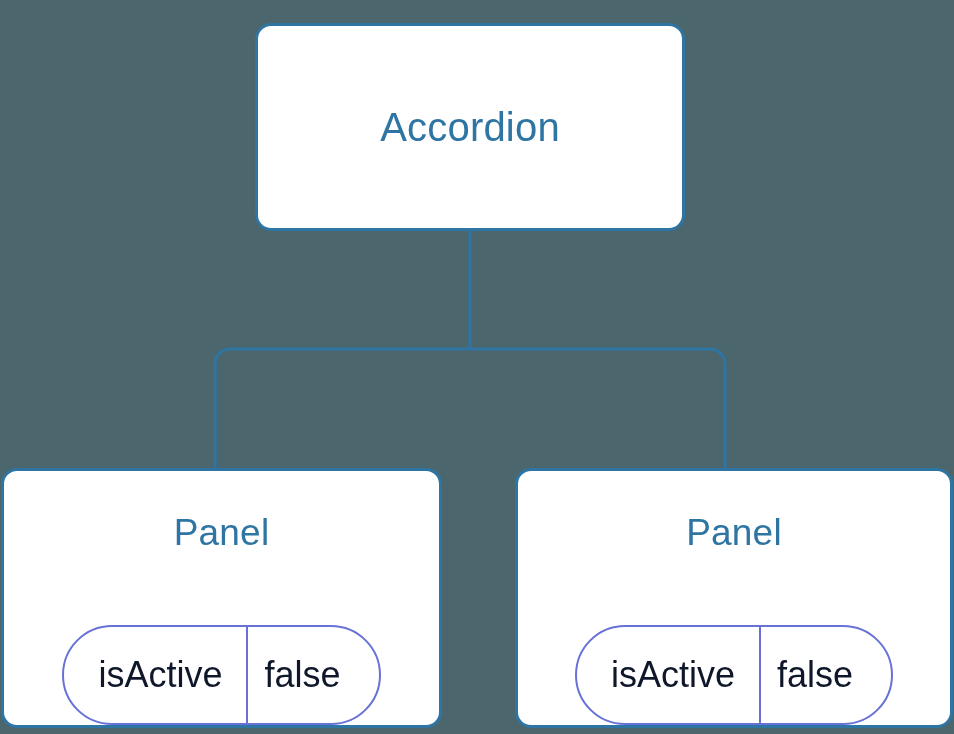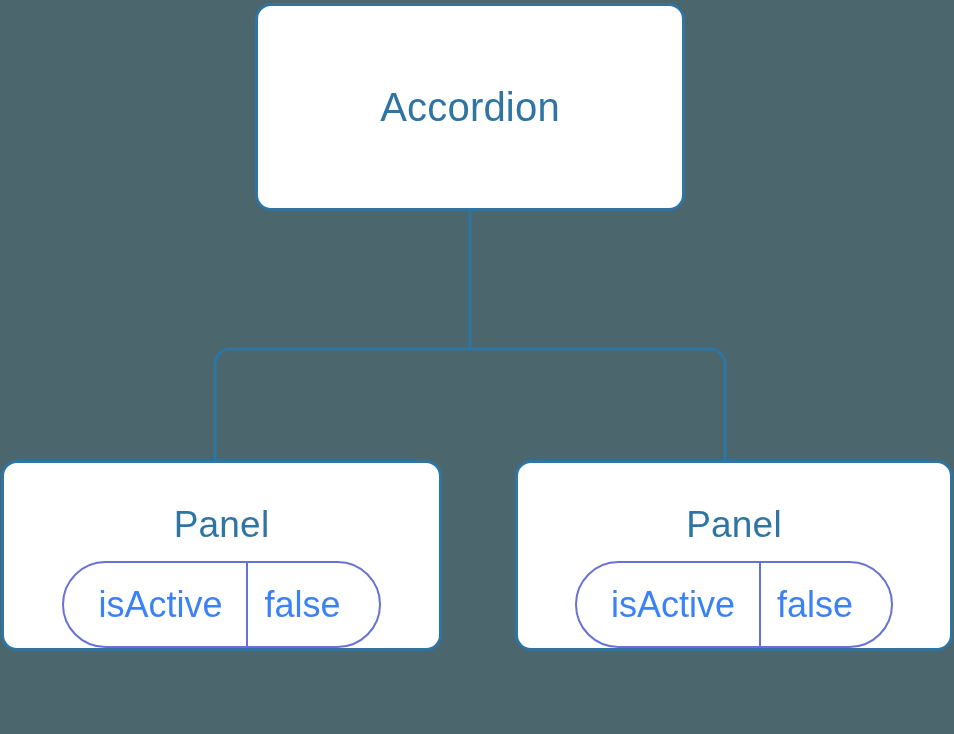--- a/index.html
+++ b/index.html
@@ -32,20 +32,21 @@
   
   .node-box {
     position: absolute;
     background: #ffffff;
     border: 3px solid #2e75a3;
     border-radius: 16px;
     box-sizing: border-box;
     display: flex;
     flex-direction: column;
     align-items: center;
+    margin-top: 20px;
   }
 
   .node-title {
     color: #2e75a3;
     font-size: 40px;
     font-weight: 400;
     line-height: 1;
     letter-spacing: 0.2px;
     white-space: nowrap;
   }
@@ -54,22 +55,22 @@
   #node-accordion {
     left: 255px;
     top: 3px;
     width: 430px;
     height: 208px;
     justify-content: center;
   }
 
   
   .node-panel {
-    top: 460px;
-    height: 191px;
+    top: 448px;
+    height: 260px;
     justify-content: space-between;
   }
   .node-panel .node-title {
     margin-top: 43px;
     font-size: 37px;
   }
 
   #node-panel-0 {
     left: 1px;
     width: 441px;
@@ -89,21 +90,21 @@
     border: 2px solid #6872d6;
     border-radius: 50px;
     box-sizing: border-box;
     background: transparent;
   }
 
   .prop-cell {
     display: flex;
     align-items: center;
     justify-content: center;
-    color: #3b82f6;
+    color: #0f172a;
     font-size: 36px;
     line-height: 1;
     white-space: nowrap;
     box-sizing: border-box;
   }
 
   .prop-key {
     padding: 0 24px 0 34px;
     border-right: 2px solid #6872d6;
   }

